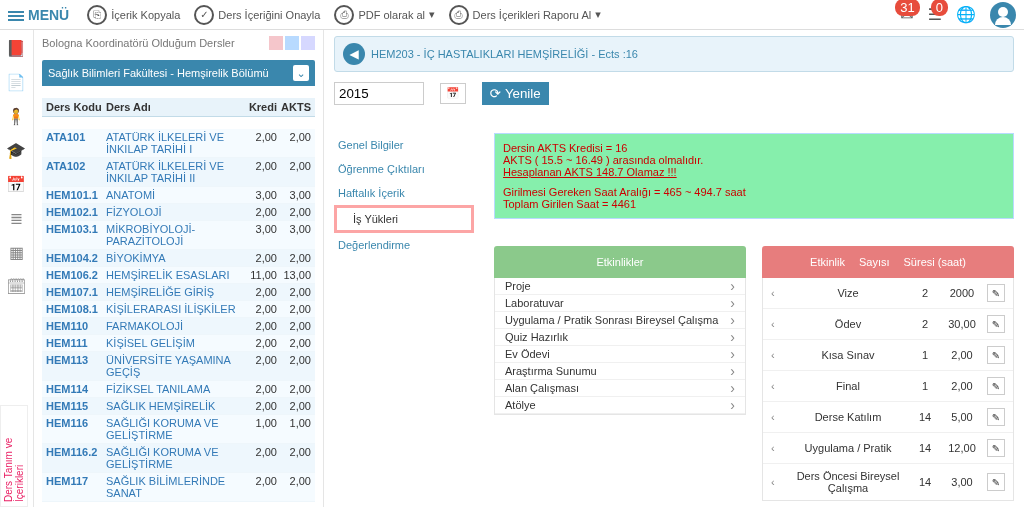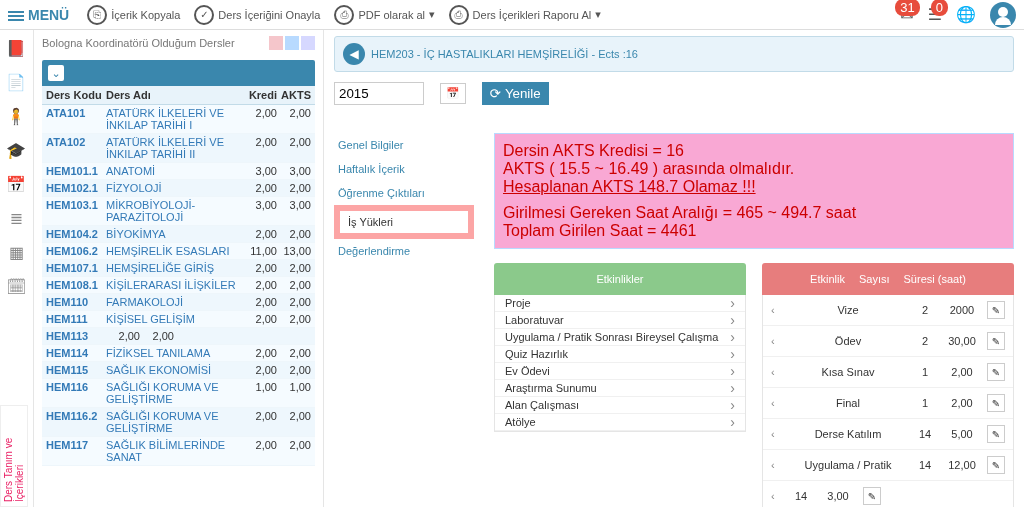--- a/index.html
+++ b/index.html
@@ -29,21 +29,21 @@
 .vtab { position:absolute; left:0; top:405px; writing-mode: vertical-rl; transform: rotate(180deg); color:#e91e63; font-size:10px; padding:4px 2px; background:#fff; border:1px solid #eee; cursor:pointer; }
 
 .left-panel { width:290px; border-right:1px solid #e5e5e5; display:flex; flex-direction:column; }
 .panel-title { padding:6px 8px; color:#777; display:flex; align-items:center; justify-content:space-between; }
 .color-swatches { display:flex; gap:2px; }
 .sw { width:14px; height:14px; }
 .sw1 { background:#f5c6cb; } .sw2 { background:#b8daff; } .sw3 { background:#d6d8ff; }
 .filter-input { margin:4px 8px; width:calc(100% - 16px); padding:4px; border:1px solid #ccc; font-size:10px; font-style:italic; color:#aaa; }
 .fac-header { margin:4px 8px 0 8px; background:#3a87ad; color:#fff; padding:5px 6px; display:flex; justify-content:space-between; align-items:center; font-size:11px; border-radius:2px 2px 0 0; }
 .fac-header .chev { background:#fff; color:#3a87ad; width:16px; height:16px; display:flex; align-items:center; justify-content:center; border-radius:2px; cursor:pointer; }
-.grid-head { margin:0 8px; background:#e8f3fa; display:flex; font-weight:bold; padding:3px 4px; border-bottom:1px solid #c2dbe8; }
+.grid-head { margin:12px 8px; background:#e8f3fa; display:flex; font-weight:bold; padding:3px 4px; border-bottom:1px solid #c2dbe8; }
 .col-code { width:60px; }
 .col-name { flex:1; }
 .col-k { width:34px; text-align:right; }
 .col-a { width:34px; text-align:right; }
 .grid { margin:0 8px; overflow-y:auto; flex:1; }
 .row { display:flex; padding:2px 4px; border-bottom:1px solid #eef6fb; background:#f5fbff; cursor:pointer; }
 .row:nth-child(even) { background:#eef7fd; }
 .row .c1 { width:60px; color:#337ab7;font-weight:bold; }
 .row .c2 { flex:1; color:#337ab7; }
 .row .c3 { width:34px; text-align:right; }
@@ -53,23 +53,23 @@
 .crumb { background:#e8f3fa; border:1px solid #c2dbe8; border-radius:3px; padding:6px 8px; display:flex; align-items:center; gap:6px; color:#3a87ad; margin-bottom:10px; }
 .crumb .back { width:22px; height:22px; border-radius:50%; background:#3a87ad; color:#fff; display:flex; align-items:center; justify-content:center; cursor:pointer; font-size:12px; }
 .year-row { display:flex; align-items:center; gap:16px; margin-bottom:28px; }
 .year-input { width:90px; padding:3px 4px; border:1px solid #ccc; }
 .cal-ic { border:1px solid #ccc; padding:3px 5px; background:#fff; cursor:pointer; }
 .refresh { background:#3a87ad; color:#fff; padding:4px 8px; border:none; cursor:pointer; display:flex; align-items:center; gap:4px; }
 
 .content-row { display:flex; gap:20px; }
 .nav-list { width:140px; }
 .nav-item { padding:6px 4px; color:#3a87ad; cursor:pointer; font-size:11px; }
-.nav-item.active { border:6px solid #fca5a5; color:#333; padding:5px 8px; }
-
-.info-box { flex:1; border:1px solid #b8daff; background:#f9a8d4; padding:8px; font-size:16px; color:#333; margin-bottom:14px; }
+.nav-item.active { border:3px solid #fca5a5; color:#333; padding:5px 16px; }
+
+.info-box { flex:1; border:1px solid #b8daff; background:#86efac; padding:8px; font-size:11px; color:#333; margin-bottom:27px; }
 .info-box .red { color:#c00; }
 .info-box a { color:#c00; text-decoration:underline; }
 
 .cards { display:flex; gap:16px; }
 .card { flex:1; }
 .card-head { padding:10px; color:#fff; text-align:center; border-radius:3px 3px 0 0; }
 .card-head.green { background:#8bc98b; }
 .card-head.red { background:#e77d7d; }
 .card-body { border:1px solid #e5e5e5; border-top:none; }
 .act-row { padding:0 10px; border-top:1px solid #f0f0f0; display:flex; align-items:center; justify-content:space-between; cursor:pointer; }
@@ -153,20 +153,21 @@
   <div class="left-panel">
     <div class="panel-title">
       <span>Bologna Koordinatörü Olduğum Dersler</span>
       <span class="color-swatches">
         <span class="sw sw1"></span>
           <span class="sw sw2"></span>
           <span class="sw sw3"></span>
       </span>
     </div>
     <div class="fac-header">
+      <span>Sağlık Bilimleri Fakültesi - Hemşirelik Bölümü</span>
       <span class="chev">⌄</span>
     </div>
     <div class="grid-head">
       <span class="col-code">Ders Kodu</span>
       <span class="col-name">Ders Adı</span>
       <span class="col-k">Kredi</span>
       <span class="col-a">AKTS</span>
     </div>
     <div class="grid" id="grid">
         <div class="row">
@@ -230,32 +231,33 @@
           <span class="c4">2,00</span>
         </div>
         <div class="row">
           <span class="c1">HEM111</span>
           <span class="c2">KİŞİSEL GELİŞİM</span>
           <span class="c3">2,00</span>
           <span class="c4">2,00</span>
         </div>
         <div class="row">
           <span class="c1">HEM113</span>
+          <span class="c2">ÜNİVERSİTE YAŞAMINA GEÇİŞ</span>
           <span class="c3">2,00</span>
           <span class="c4">2,00</span>
         </div>
         <div class="row">
           <span class="c1">HEM114</span>
           <span class="c2">FİZİKSEL TANILAMA</span>
           <span class="c3">2,00</span>
           <span class="c4">2,00</span>
         </div>
         <div class="row">
           <span class="c1">HEM115</span>
-          <span class="c2">SAĞLIK EKONOMİSİ</span>
+          <span class="c2">SAĞLIK HEMŞİRELİK</span>
           <span class="c3">2,00</span>
           <span class="c4">2,00</span>
         </div>
         <div class="row">
           <span class="c1">HEM116</span>
           <span class="c2">SAĞLIĞI KORUMA VE GELİŞTİRME</span>
           <span class="c3">1,00</span>
           <span class="c4">1,00</span>
         </div>
         <div class="row">
@@ -283,22 +285,22 @@
       <span class="cal-ic">📅</span>
       <button class="refresh">
         <span>⟳</span>
         <span>Yenile</span>
       </button>
     </div>
 
     <div class="content-row">
       <div class="nav-list">
         <div class="nav-item">Genel Bilgiler</div>
+        <div class="nav-item">Öğrenme Çıktıları</div>
         <div class="nav-item">Haftalık İçerik</div>
-        <div class="nav-item">Öğrenme Çıktıları</div>
         <div class="nav-item active">İş Yükleri</div>
         <div class="nav-item">Değerlendirme</div>
       </div>
 
       <div style="flex:1">
         <div class="info-box">
           <div class="red">Dersin AKTS Kredisi = 16</div>
           <div class="red">AKTS ( 15.5 ~ 16.49 ) arasında olmalıdır.</div>
           <a href="#">Hesaplanan AKTS 148.7 Olamaz !!!</a>
           <div style="height:8px"></div>
@@ -393,20 +395,21 @@
                 </div>
                 <div class="eff-row">
                   <span class="back-arr">‹</span>
                   <span class="nm">Uygulama / Pratik</span>
                   <span class="n1">14</span>
                   <span class="n2">12,00</span>
                   <span class="edit">✎</span>
                 </div>
                 <div class="eff-row">
                   <span class="back-arr">‹</span>
+                  <span class="nm">Ders Öncesi Bireysel Çalışma</span>
                   <span class="n1">14</span>
                   <span class="n2">3,00</span>
                   <span class="edit">✎</span>
                 </div>
               </div>
           </div>
         </div>
       </div>
     </div>
   </div>

